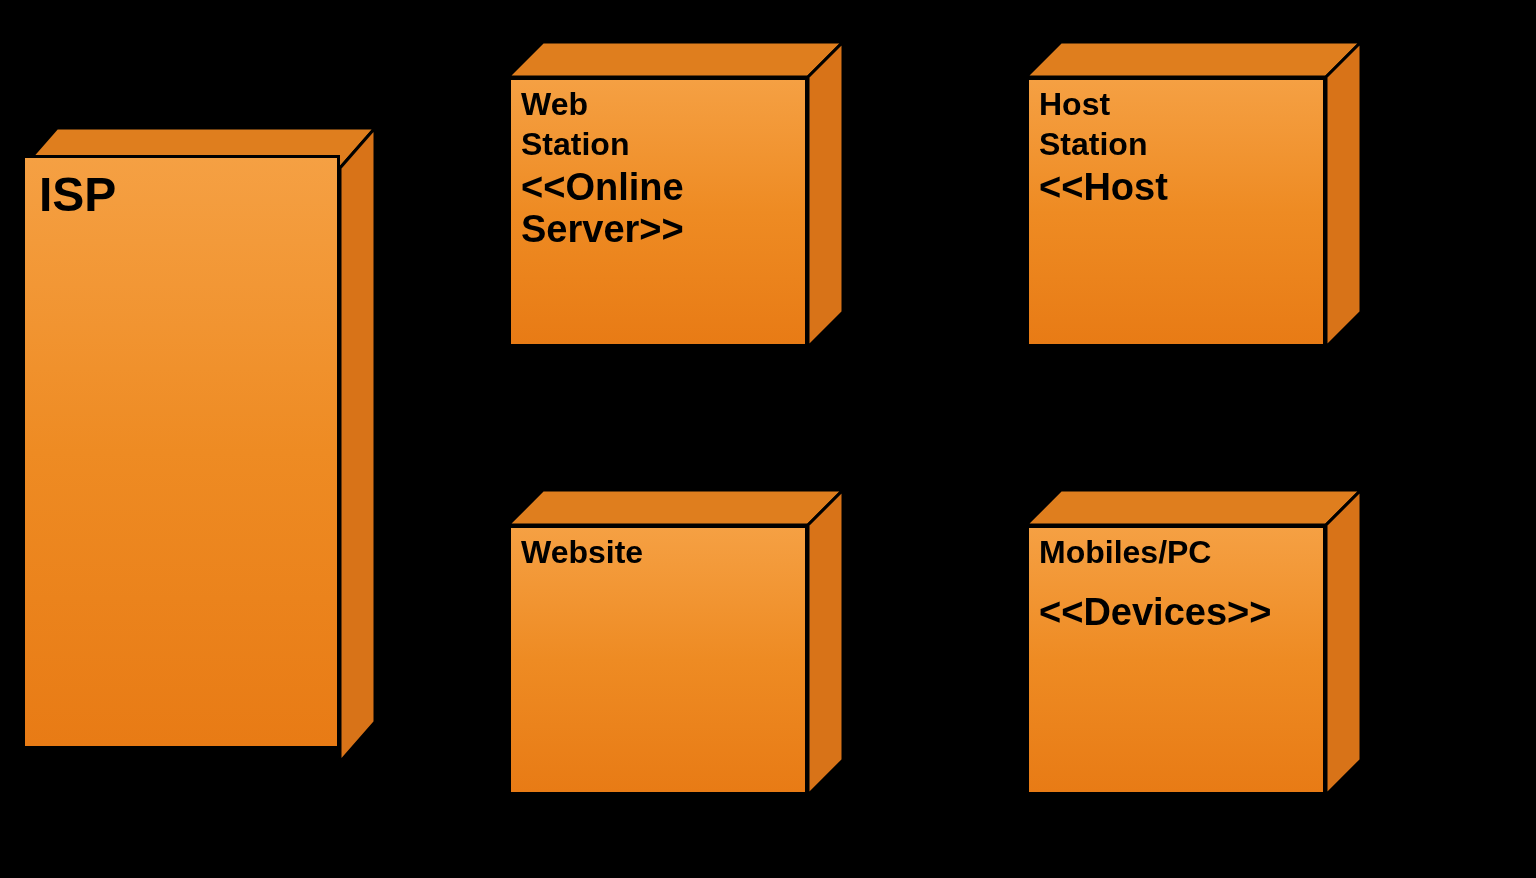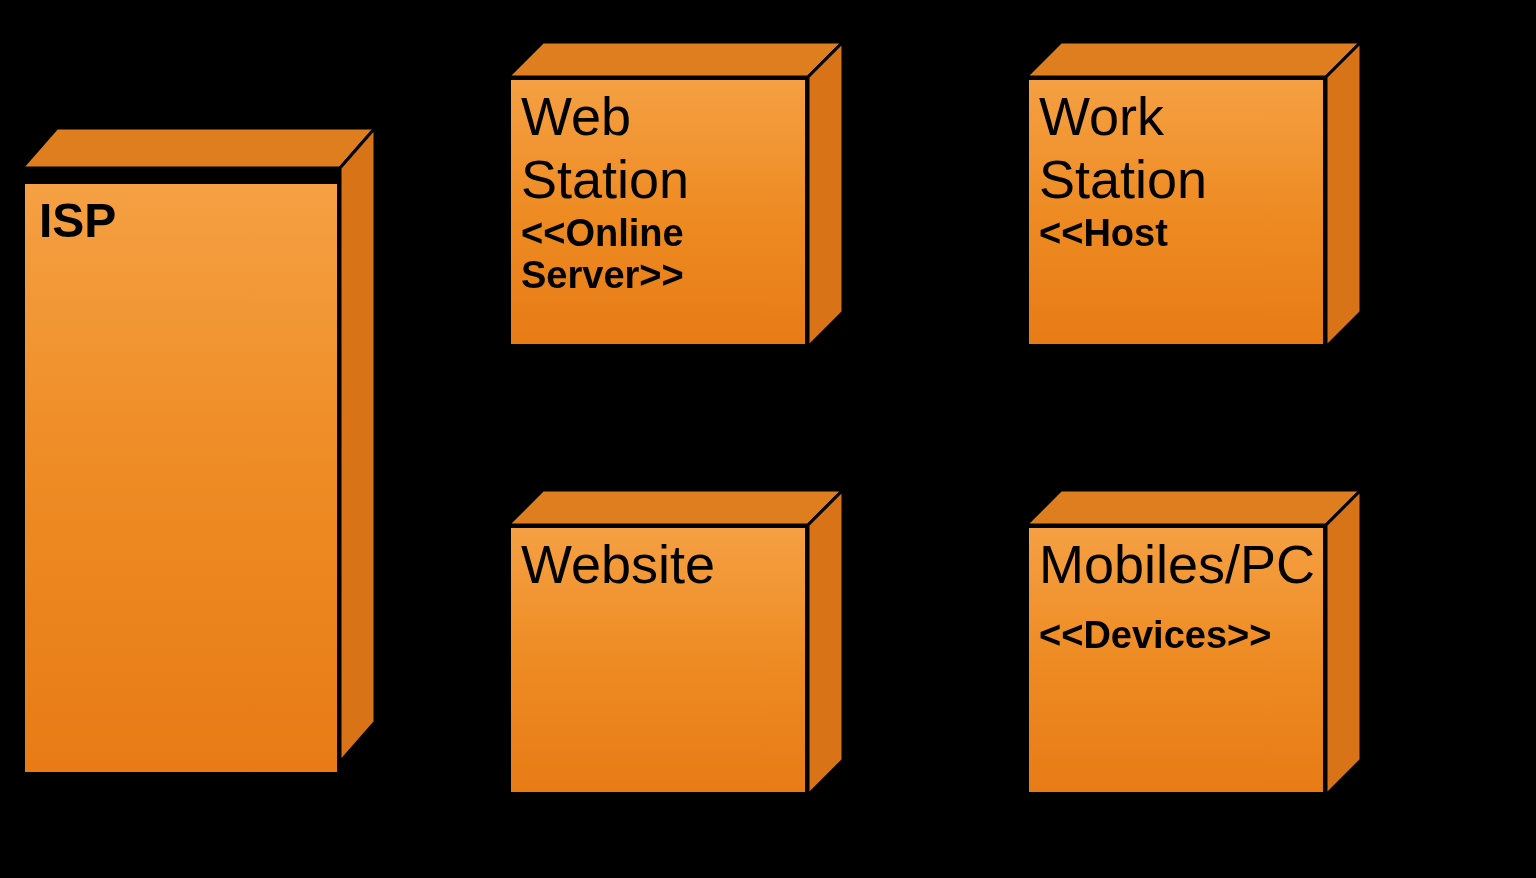--- a/index.html
+++ b/index.html
@@ -14,42 +14,42 @@
     .cube {
       position: absolute;
     }
     .cube .front {
       position: absolute;
       background: linear-gradient(180deg, #f5a043 0%, #ee8b23 50%, #e87b15 100%);
       border: 3px solid #000;
       padding: 10px 12px;
     }
     .title {
-      font-size: 54px;
-      font-weight: normal;
+      font-size: 32px;
+      font-weight: bold;
       color: #000;
       line-height: 1.05;
       margin-bottom: 6px;
     }
     .title-big {
       font-size: 48px;
       font-weight: bold;
       color: #000;
       line-height: 1.05;
     }
     .stereo {
       font-size: 38px;
       font-weight: bold;
       color: #000;
       line-height: 1.1;
     }
 
     
     #isp { left: 22px; top: 128px; }
-    #isp .front { width: 318px; height: 594px; top: 53px; left: 0; padding-top: 12px; padding-left: 14px; }
+    #isp .front { width: 318px; height: 594px; top: 27px; left: 0; padding-top: 12px; padding-left: 14px; }
 
     
     .small .front { width: 300px; height: 270px; top: 35px; left: 0; padding-top: 8px; padding-left: 10px; }
 
     
   </style>
 </head>
 <body>
 
 <div id="isp" class="cube">
@@ -74,21 +74,21 @@
     <div class="stereo">Server&gt;&gt;</div>
   </div>
 </div>
 
 <div class="cube small" style="left:1026px; top:42px;">
   <svg width="350" height="320" style="position:absolute;top:0;left:0">
     <polygon points="0,35 35,0 335,0 300,35" fill="#df7e1e" stroke="#000" stroke-width="3"></polygon>
     <polygon points="300,35 335,0 335,270 300,305" fill="#d87318" stroke="#000" stroke-width="3"></polygon>
   </svg>
   <div class="front">
-    <div class="title">Work</div>
+    <div class="title">Host</div>
     <div class="title">Station</div>
     <div class="stereo">&lt;&lt;Host</div>
   </div>
 </div>
 
 <div class="cube small" style="left:508px; top:490px;">
   <svg width="350" height="320" style="position:absolute;top:0;left:0">
     <polygon points="0,35 35,0 335,0 300,35" fill="#df7e1e" stroke="#000" stroke-width="3"></polygon>
     <polygon points="300,35 335,0 335,270 300,305" fill="#d87318" stroke="#000" stroke-width="3"></polygon>
   </svg>

